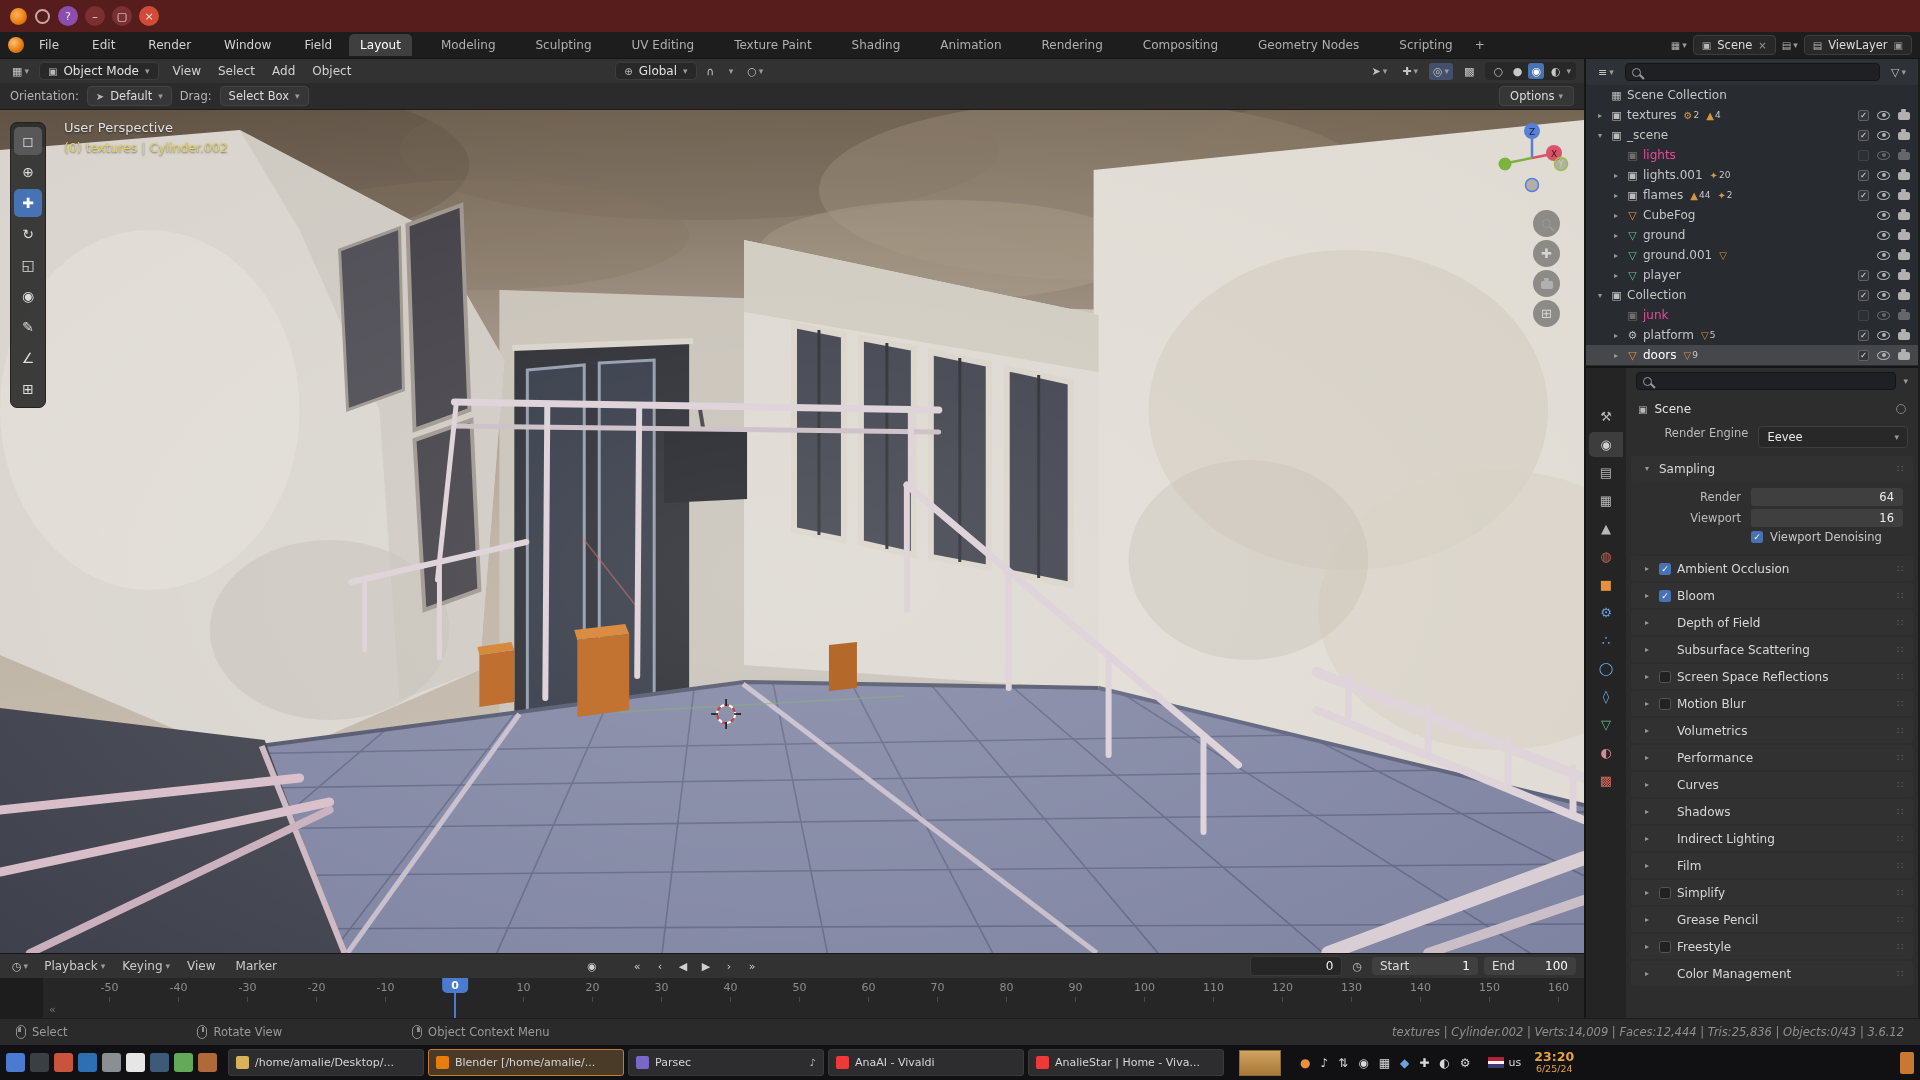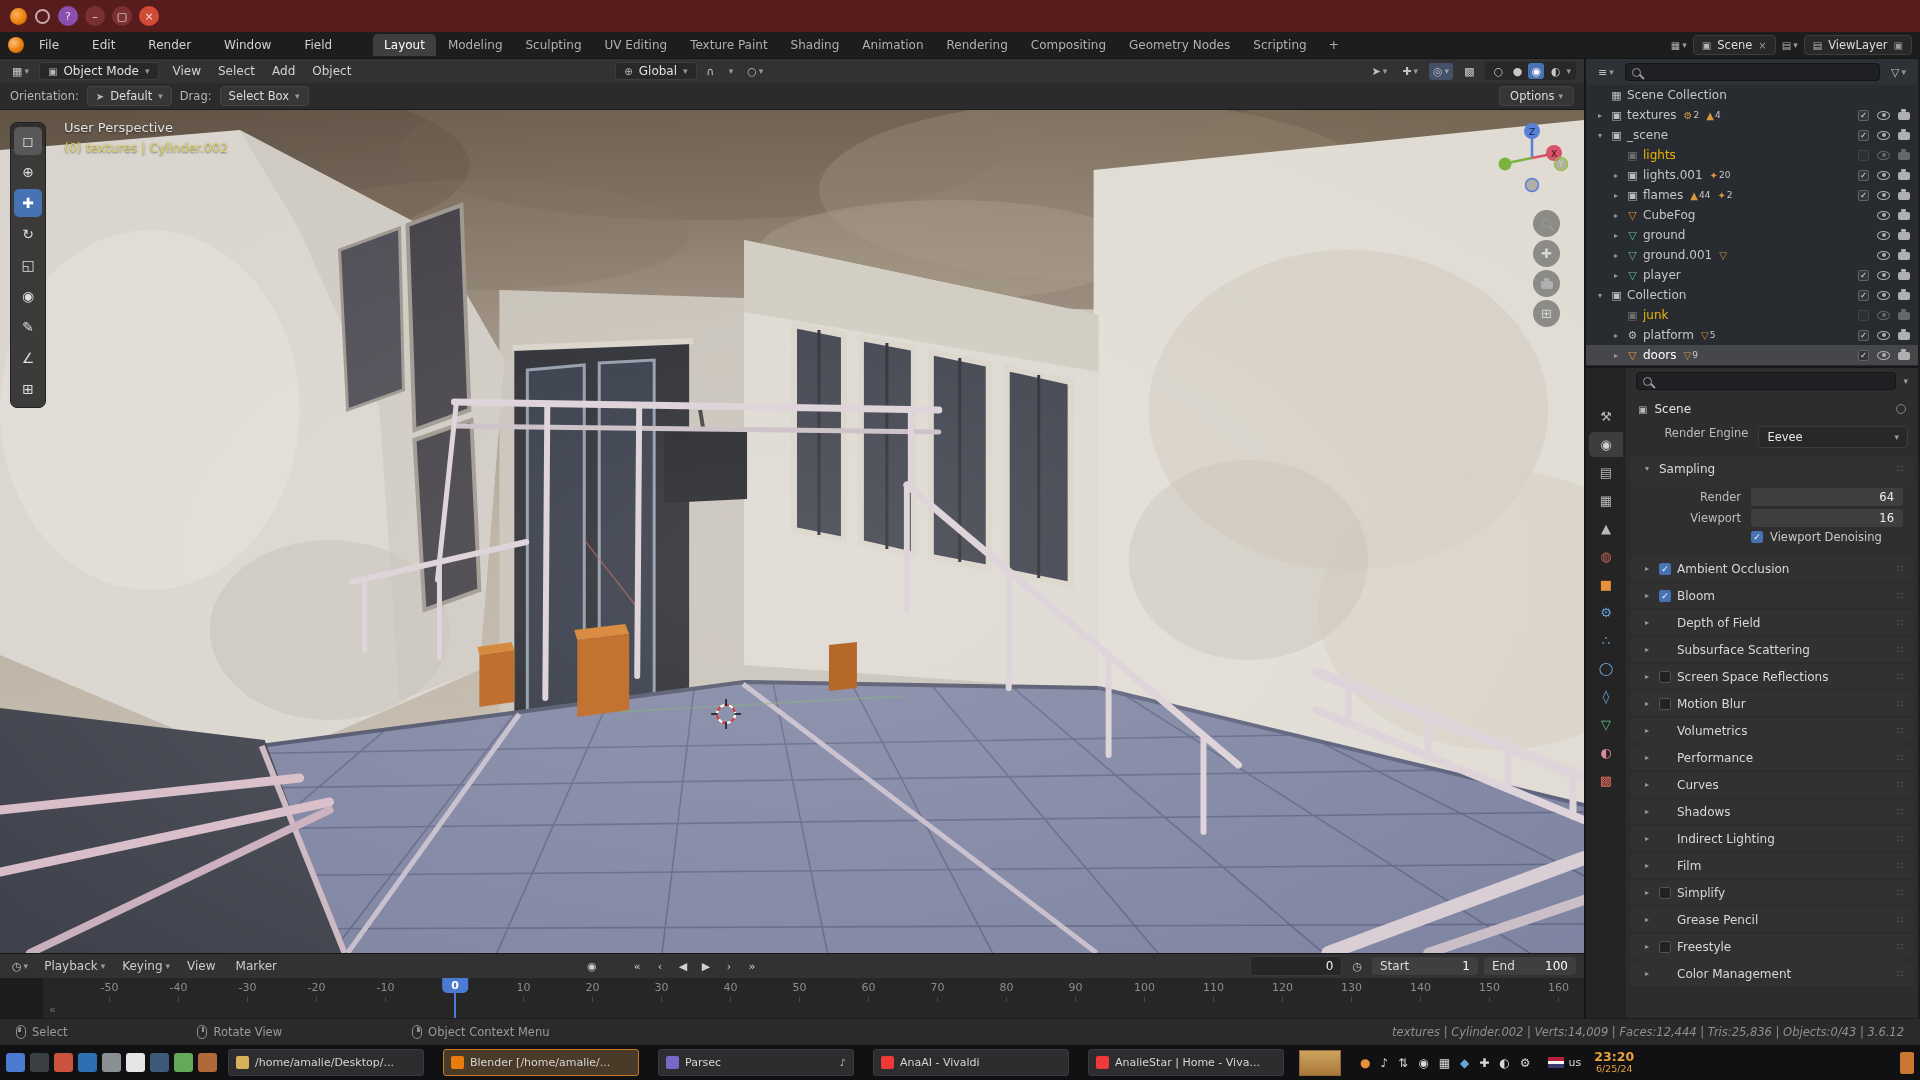--- a/index.html
+++ b/index.html
@@ -13,21 +13,21 @@
   .tb-title{flex:1;text-align:center;color:#ddd2d2;font-size:12.5px;}
   .tb-btns{display:flex;gap:7px;align-items:center;}
   .tbb{width:20px;height:20px;border-radius:50%;display:flex;align-items:center;justify-content:center;font-size:11px;color:#f0e4e4;}
   .tbb.b1{background:#8a4fae;} .tbb.b2,.tbb.b3{background:#7a3030;} .tbb.b4{background:#d24b36;}
 
   
   .menubar{height:27px;background:#1d1d1d;display:flex;align-items:center;padding:0 8px;flex:none;border-bottom:1px solid #151515;}
   .blogo{width:16px;height:16px;border-radius:50%;background:radial-gradient(circle at 36% 36%,#ffc07a,#e87d0d 55%,#a85a08);margin-right:6px;flex:none;}
   .menus{display:flex;gap:15px;}
   .menu-item{padding:3px 9px;border-radius:4px;color:#d2d2d2;}
-  .ws-wrap{display:flex;margin-left:32px;gap:1px;align-items:center;}
+  .ws-wrap{display:flex;margin-left:8px;gap:18px;align-items:center;}
   .ws{padding:4px 11px;border-radius:5px 5px 0 0;color:#b0b0b0;white-space:nowrap;}
   .ws.active{background:#3f3f3f;color:#fff;}
   .mb-right{margin-left:auto;display:flex;align-items:center;gap:6px;}
   .mini-ic{color:#b5b5b5;font-size:10px;display:flex;align-items:center;gap:2px;}
   .mb-field{display:flex;align-items:center;gap:6px;background:#282828;border:1px solid #3d3d3d;border-radius:4px;padding:2px 8px;color:#ddd;font-size:11.5px;}
   .mb-field .xic{color:#9a9a9a;font-size:10px;}
   .fic{color:#b8b8b8;font-size:10px;}
   .cr{color:#9a9a9a;font-size:9px;}
 
   
@@ -97,21 +97,21 @@
   .sfield{flex:1;height:18px;background:#1e2023;border:1px solid #141517;border-radius:4px;display:flex;align-items:center;padding:0 6px;gap:5px;}
   .ol-rows{flex:1;overflow:hidden;}
   .orow{height:20px;display:flex;align-items:center;padding:0 8px 0 8px;font-size:12px;color:#c6c6c6;gap:3px;}
   .orow.sel{background:#46474b;}
   .orow.sel .olabel{color:#fff;}
   .arr{width:12px;color:#9a9a9a;font-size:8px;text-align:center;flex:none;}
   .lvl1 .arr{margin-left:16px;}
   .oicon{width:15px;text-align:center;font-size:11px;color:#bcbcbc;flex:none;}
   .oicon.orange{color:#e8913c;} .oicon.green{color:#63c08d;}
   .olabel{white-space:nowrap;}
-  .dim .olabel{color:#eab308;} .dim .oicon{color:#6f6f6f;}
+  .dim .olabel{color:#ec4899;} .dim .oicon{color:#6f6f6f;}
   .b{display:flex;align-items:center;margin-left:4px;}
   .b .gg{color:#d8953f;font-size:10px;} .b .nn{color:#c8c8c8;font-size:9px;margin-left:1px;}
   .sp{flex:1;}
   .tgl{flex:none;margin-left:5px;}
   .chk{width:11px;height:11px;background:#35363a;border:1px solid #606266;border-radius:2px;color:#e0e0e0;font-size:8.5px;line-height:9px;text-align:center;}
   .chk::after{content:"✓";}
   .dim .chk::after{content:"";}
   .dim .tgl{opacity:.45;}
   .ec .chk{visibility:hidden;}
 
@@ -146,21 +146,21 @@
   .mouse i{position:absolute;background:#8f8f8f;display:block;}
   .mouse.l i{left:1px;top:1px;width:3px;height:5px;border-radius:2px 0 0 0;}
   .mouse.m i{left:3.5px;top:1px;width:2px;height:5px;}
   .mouse.r i{right:1px;top:1px;width:3px;height:5px;border-radius:0 2px 0 0;}
   .sb-info{margin-left:auto;color:#8f8f8f;font-style:italic;}
 
   
   .taskbar{height:35px;background:#111114;display:flex;align-items:center;padding:0 6px;gap:5px;flex:none;}
   .tb-apps{display:flex;gap:5px;align-items:center;}
   .tb-app{width:19px;height:19px;border-radius:3px;}
-  .tb-wins{display:flex;gap:19px;align-items:center;margin-left:6px;}
+  .tb-wins{display:flex;gap:4px;align-items:center;margin-left:6px;}
   .tb-win{width:196px;height:27px;background:#2d2d30;border:1px solid #3a3a3e;border-radius:3px;display:flex;align-items:center;gap:6px;padding:0 7px;color:#d6d6d6;font-size:11px;}
   .tb-win.active{background:#4a3a28;border-color:#c77a2e;}
   .wicon{width:13px;height:13px;border-radius:2px;flex:none;}
   .wlabel{white-space:nowrap;overflow:hidden;text-overflow:ellipsis;}
   .waudio{margin-left:auto;color:#bbb;font-size:10px;}
   .thumb{width:42px;height:26px;background:linear-gradient(#d0a360,#a87838);border:1px solid #8a6a3a;margin-left:10px;flex:none;}
   .tray{display:flex;align-items:center;gap:10px;margin-left:14px;}
   .ti{font-size:12px;}
   .flag{width:16px;height:11px;background:linear-gradient(#b22234 33%,#f5f5f5 33% 66%,#3c3b6e 66%);flex:none;}
   .kbd{font-size:11px;color:#ddd;}

